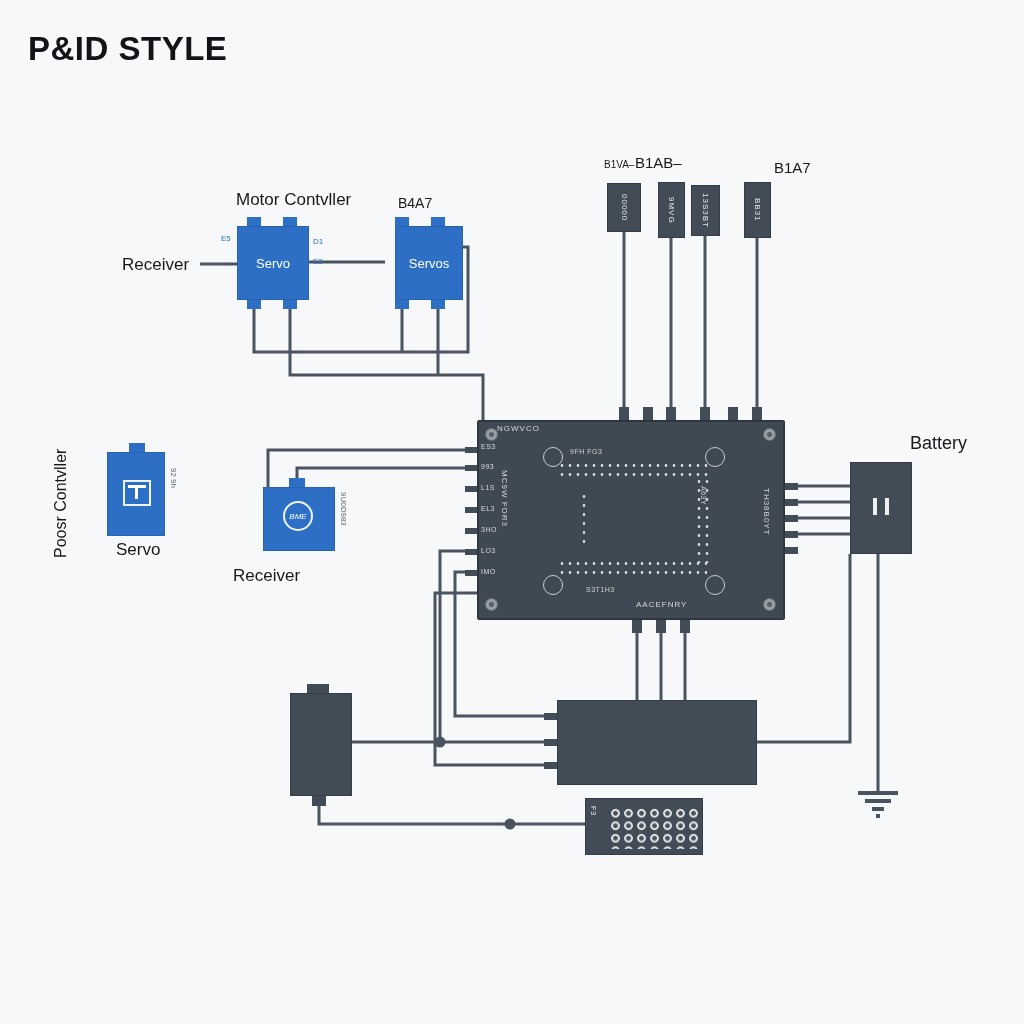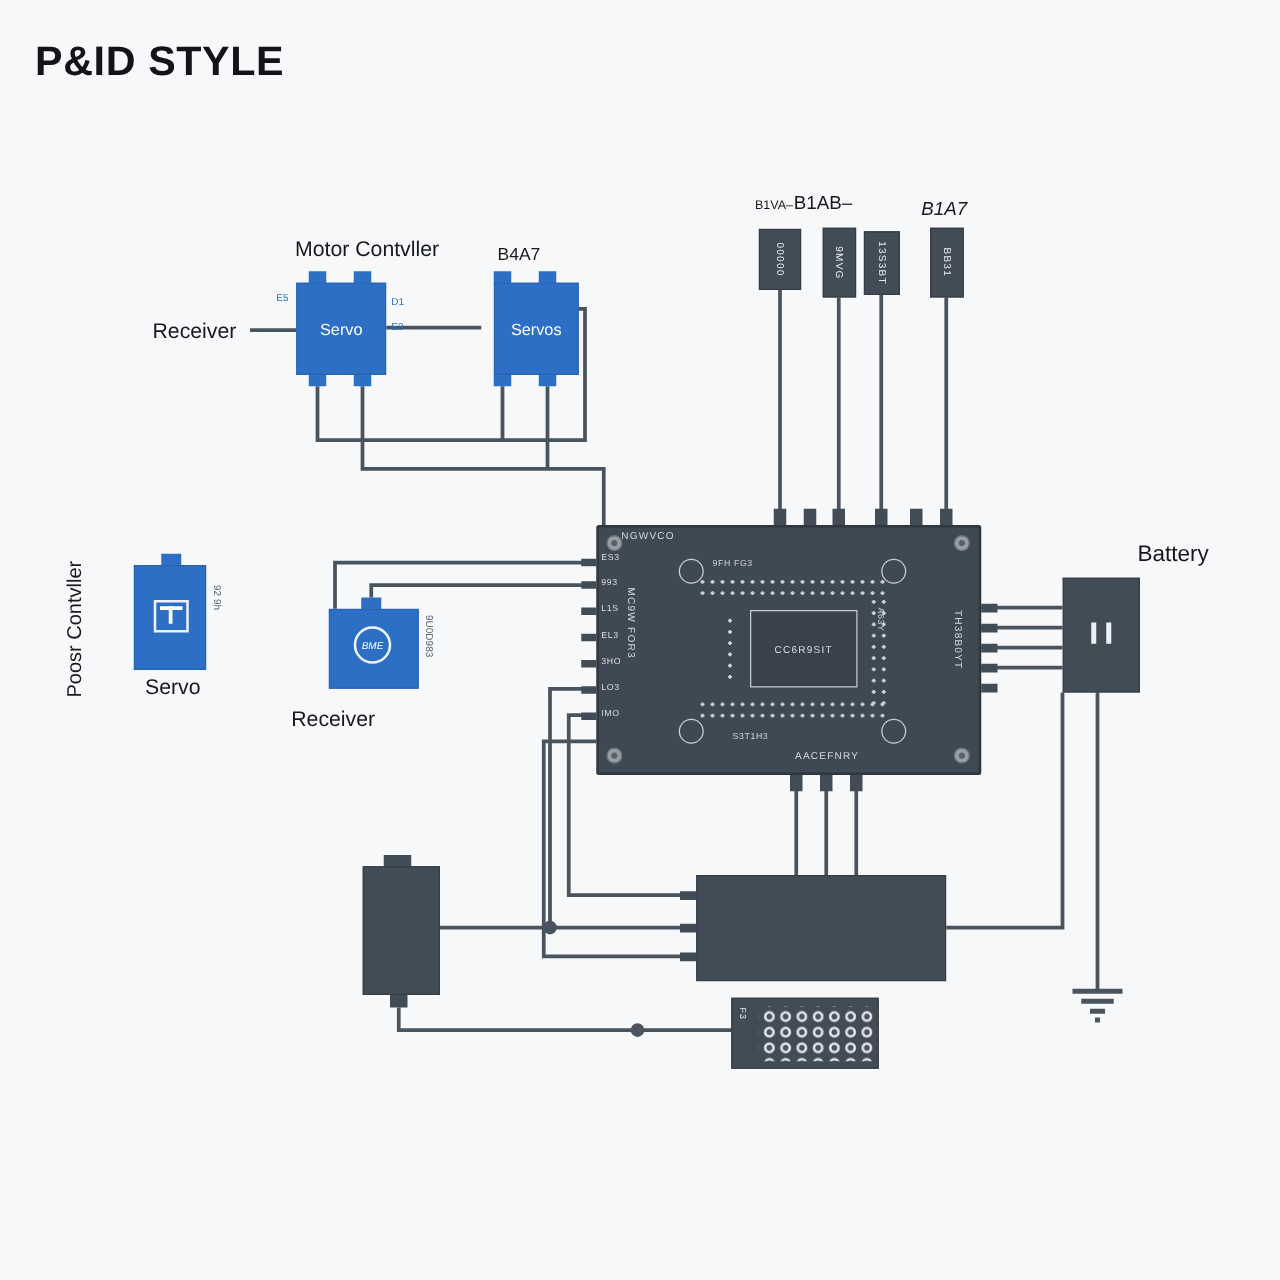--- a/index.html
+++ b/index.html
@@ -128,21 +128,21 @@
     <span>Servos</span>
   </div>
 
   <div class="note-blue" style="left:221px; top:234px; color:#2d6fc5;">E5</div>
   <div class="note-blue" style="left:313px; top:237px; color:#2d6fc5;">D1</div>
   <div class="note-blue" style="left:313px; top:257px; color:#2d6fc5;">E3</div>
   <div class="note-blue" style="left:448px; top:292px; color:#2d6fc5;">B4</div>
 
   <div class="lbl" style="left:604px; top:159px; font-size:10px;">B1VA–</div>
   <div class="lbl" style="left:635px; top:154px; font-size:15px;">B1AB–</div>
-  <div class="lbl" style="left:737px; top:159px; font-size:15px;font-style:italic;">B1A7</div>
+  <div class="lbl" style="left:774px; top:159px; font-size:15px;">B1A7</div>
 
   <div class="dark-box" style="left:607px; top:183px; width:34px; height:49px; display:flex; align-items:center; justify-content:center;">
     <span class="comp-txt vtext">00000</span>
   </div>
   <div class="dark-box" style="left:658px; top:182px; width:27px; height:56px; display:flex; align-items:center; justify-content:center;">
     <span class="comp-txt vtext">9MVG</span>
   </div>
   <div class="dark-box" style="left:691px; top:185px; width:29px; height:51px; display:flex; align-items:center; justify-content:center;">
     <span class="comp-txt vtext">13S3BT</span>
   </div>
@@ -181,23 +181,20 @@
   <div class="board-side" style="left:497px; top:424px;">NGWVCO</div>
   <div class="board-side vtext" style="left:500px; top:470px;">MC9W FOR3</div>
   <div class="board-side vtext" style="left:762px; top:488px;">TH38B0YT</div>
   <div class="board-side" style="left:636px; top:600px;">AACEFNRY</div>
 
   <div class="dots-h" style="left:558px; top:461px; width:150px; height:18px;"></div>
   <div class="dots-h" style="left:558px; top:559px; width:150px; height:18px;"></div>
   <div class="dots-h" style="left:580px; top:492px; width:8px; height:56px;"></div>
   <div class="dots-h" style="left:695px; top:477px; width:14px; height:86px;"></div>
 
-  <div class="chip">
-    <span>CC6R9SIT</span>
-  </div>
 
   <div class="transistor" style="left:543px; top:447px;"></div>
   <div class="transistor" style="left:705px; top:447px;"></div>
   <div class="transistor" style="left:543px; top:575px;"></div>
   <div class="transistor" style="left:705px; top:575px;"></div>
 
   <div class="board-note" style="left:570px; top:448px;">9FH FG3</div>
   <div class="board-note" style="left:586px; top:586px;">S3T1H3</div>
   <div class="board-note vtext" style="left:700px; top:486px;">A63Y</div>
 

